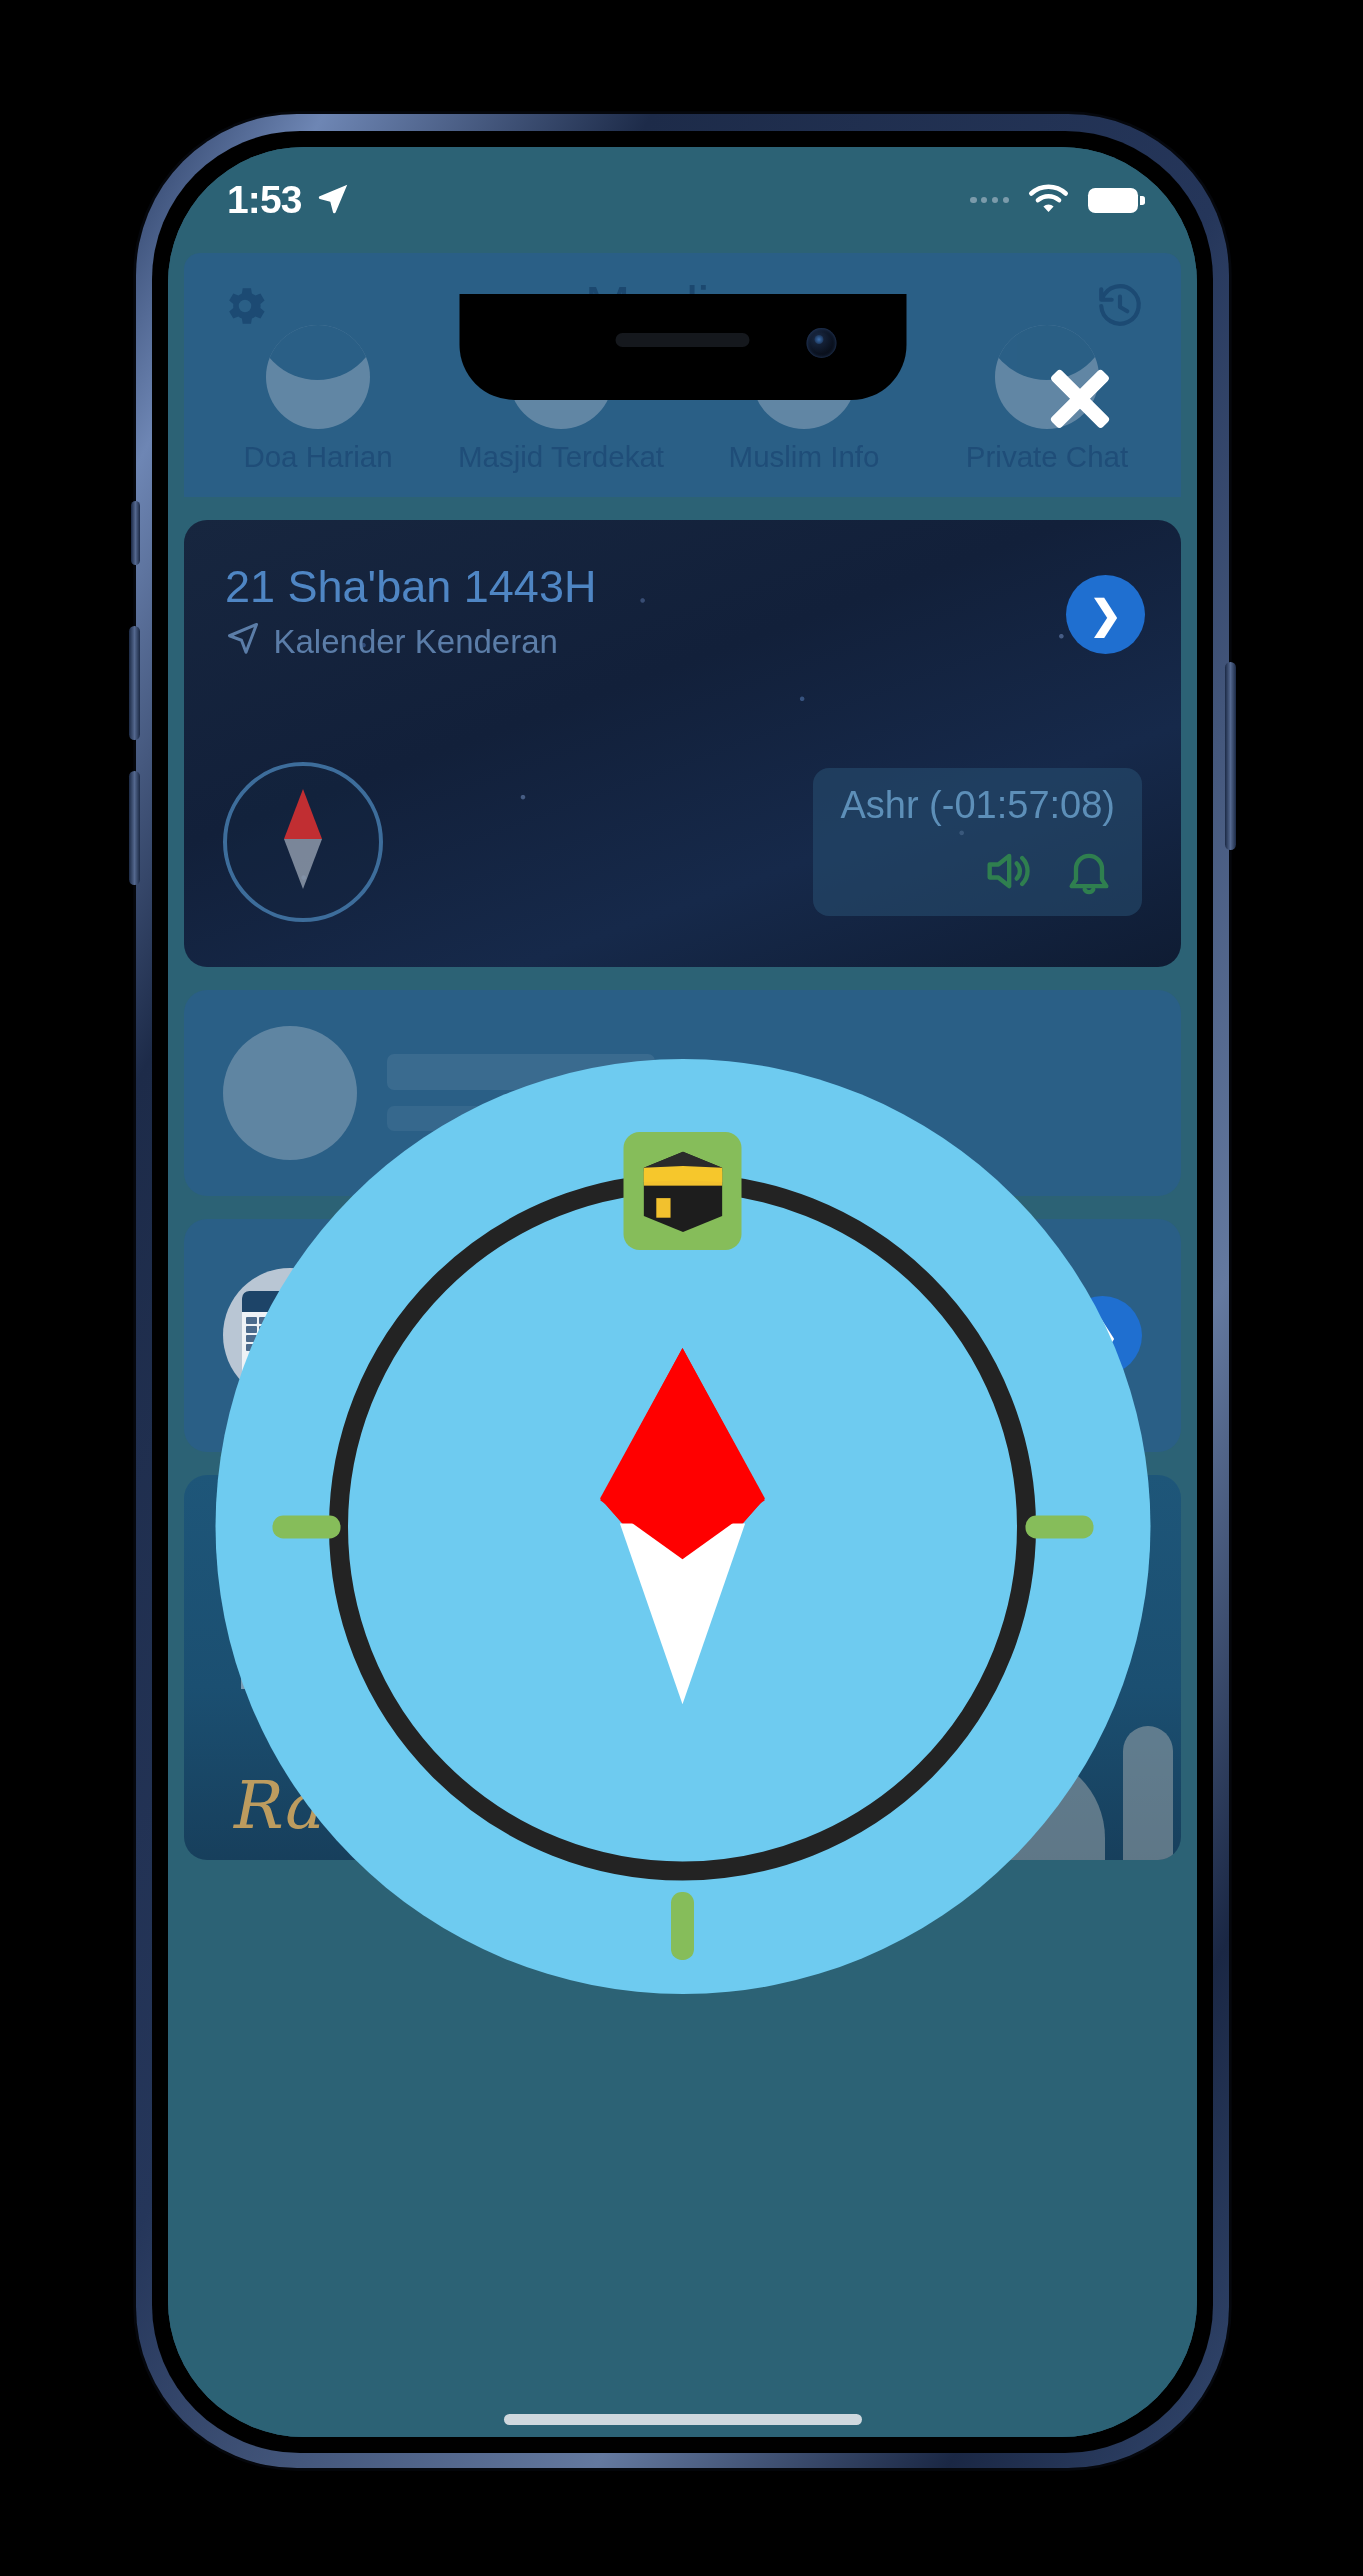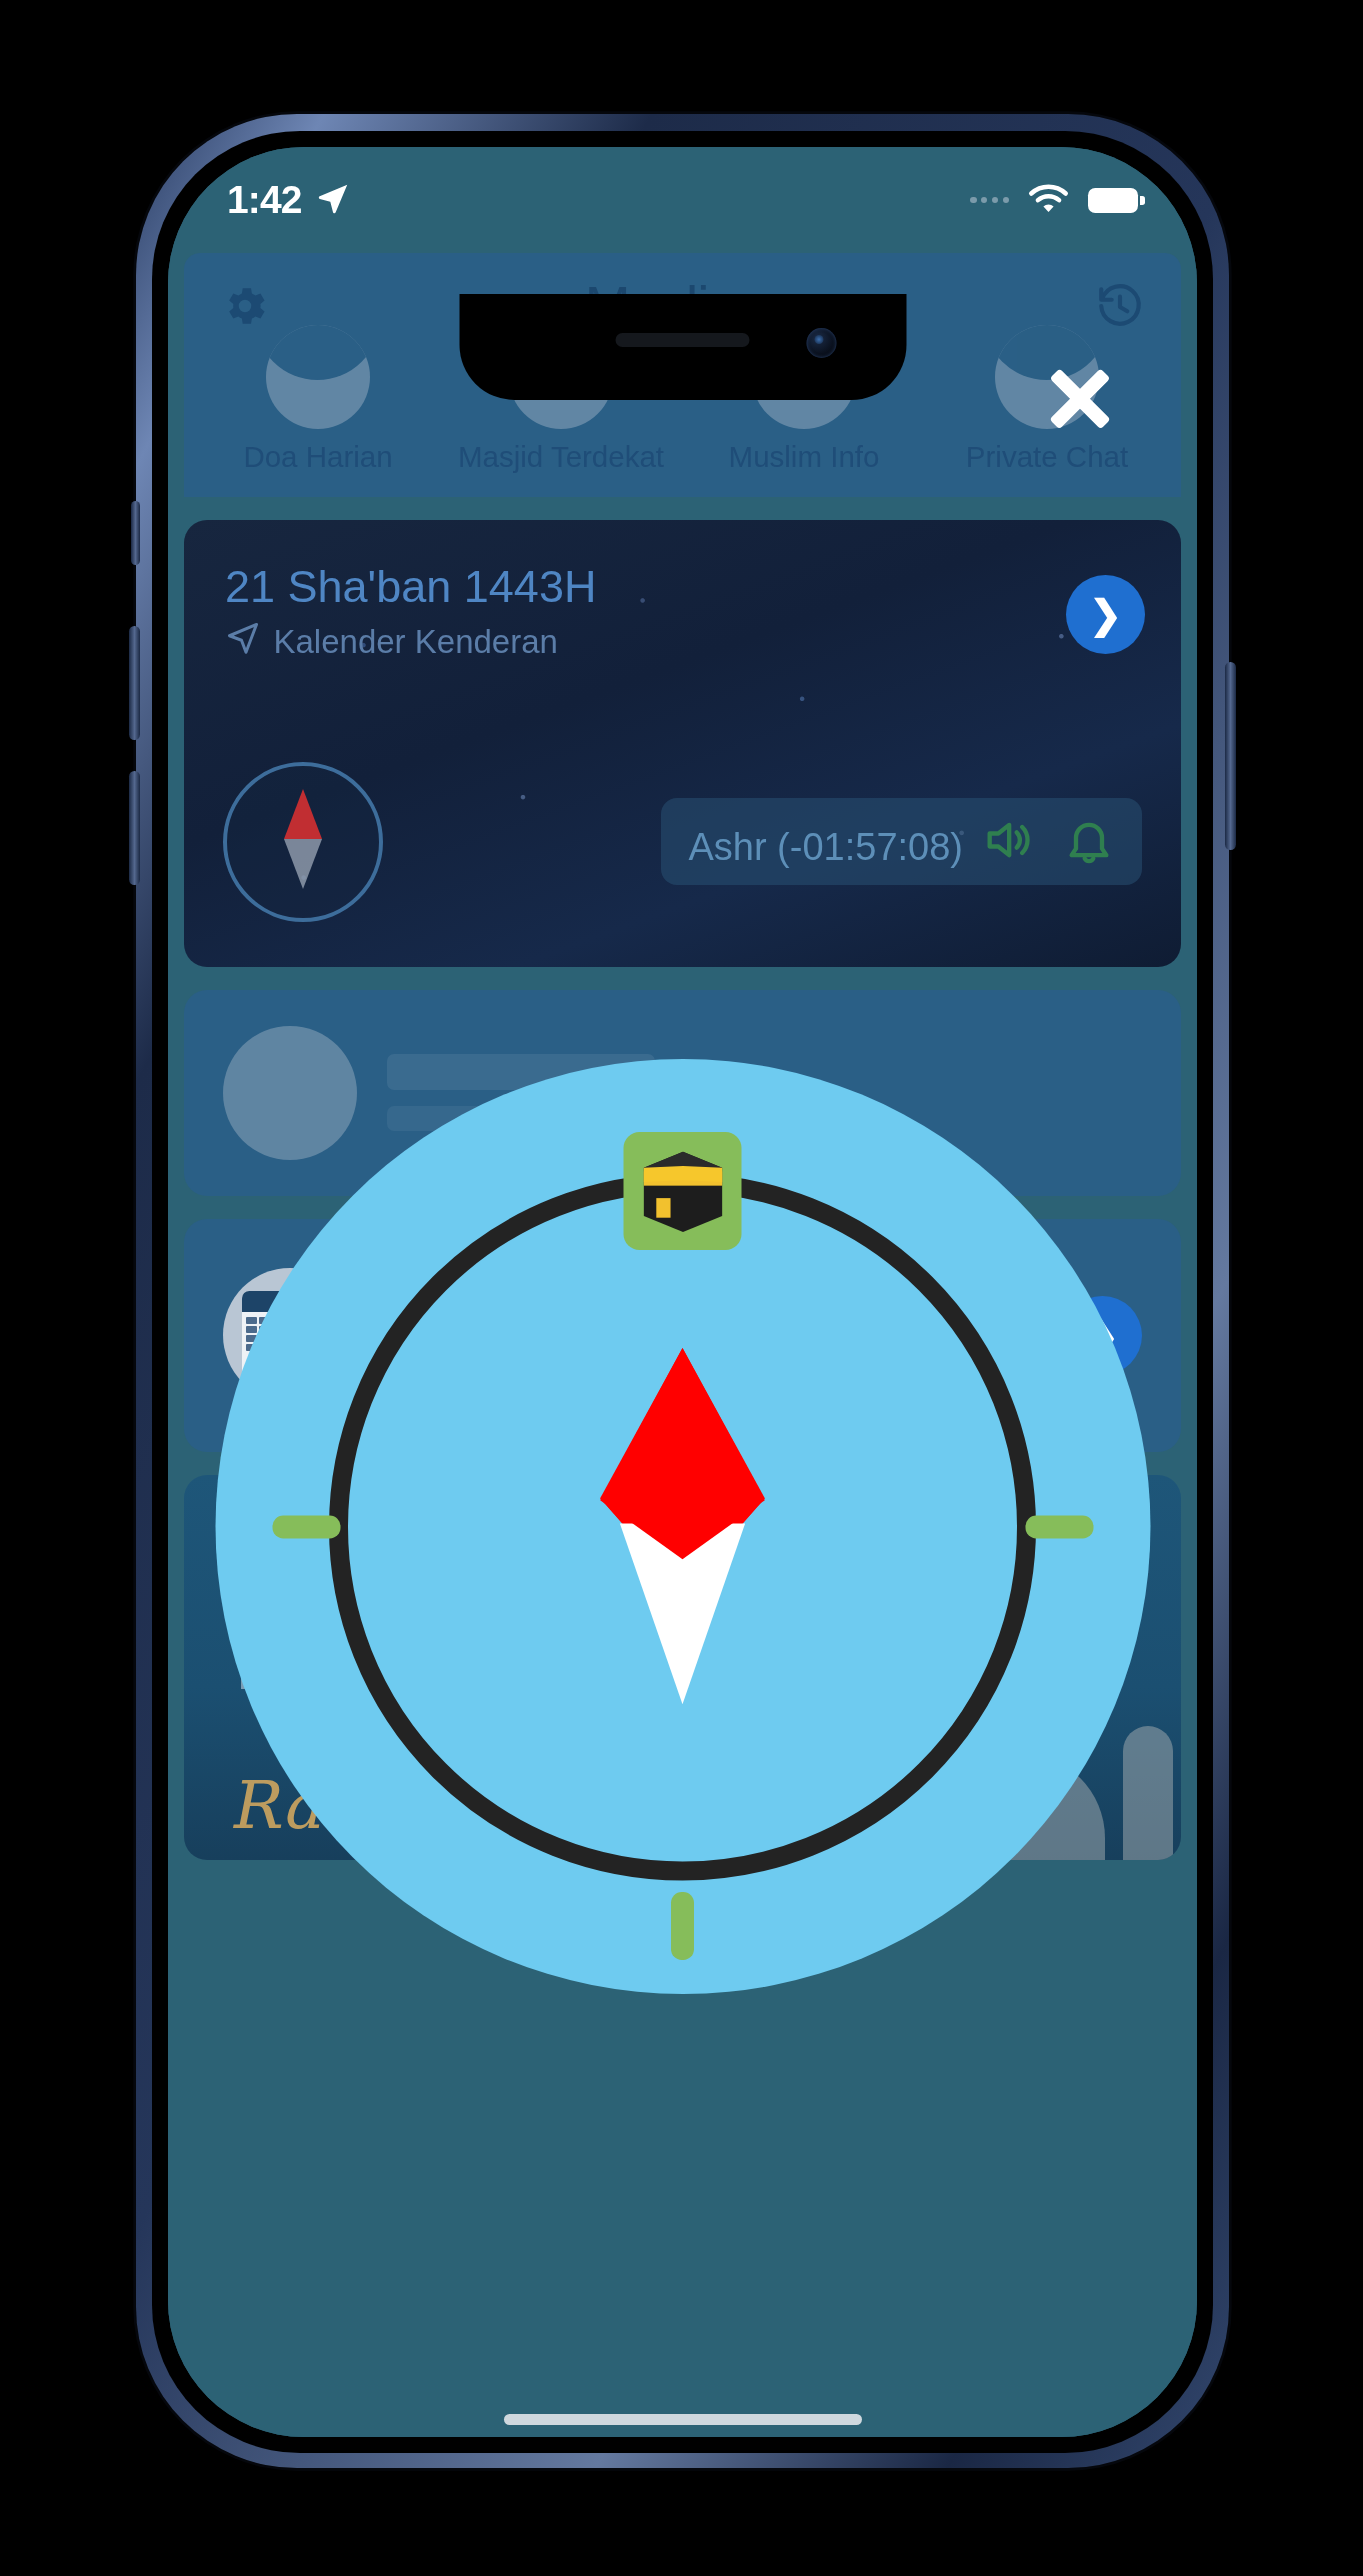--- a/index.html
+++ b/index.html
@@ -88,21 +88,21 @@
     justify-content:space-between;padding:0 39px;box-sizing:border-box;}
   .compass-mini{width:152px;height:152px;border-radius:50%;border:4.5px solid #3d6d9b;position:relative;
     background:rgba(20,38,64,.45);}
   .cm-needle{position:absolute;left:50%;top:23px;transform:translateX(-50%);
     width:0;height:0;border-left:19.7px solid transparent;border-right:19.7px solid transparent;
     border-bottom:50px solid #e03030;opacity:.85;}
   .cm-needle2{position:absolute;left:50%;top:73px;transform:translateX(-50%);
     width:0;height:0;border-left:19.7px solid transparent;border-right:19.7px solid transparent;
     border-top:50px solid #cfd9e4;opacity:.55;}
   .prayer-box{background:rgba(40,80,115,.55);border-radius:16px;padding:16px 27px;
-    display:flex;flex-direction:row;align-items:flex-end;gap:18px;}
+    display:flex;flex-direction:column;align-items:flex-end;gap:18px;}
   .prayer-name{color:#5d8fb8;font-size:38px;}
   .prayer-icons{display:flex;gap:30px;}
 
   
   .midcard{height:206px;background:#2a5f86;display:flex;align-items:center;padding:0 39px;box-sizing:border-box;gap:30px;}
   .mc-circle{width:134px;height:134px;border-radius:50%;background:#9fb4c6;opacity:.45;}
   .mc-lines{flex:1;}
   .mc-t1{height:36px;width:268px;background:rgba(255,255,255,.08);border-radius:7.2px;}
   .mc-t2{height:25px;width:376px;background:rgba(255,255,255,.06);border-radius:7.2px;margin-top:16px;}
 
@@ -316,21 +316,21 @@
           <div class="dome" style="left:420px;bottom:0;width:54px;height:107px;border-radius:27px 27px 0 0;"></div>
           <div class="dome" style="left:939px;bottom:0;width:50px;height:134px;border-radius:25px 25px 0 0;"></div>
         </div>
 
       </div>
       <div class="homebar"></div>
     </div>
 
     <div class="statusbar">
       <div class="sb-left">
-        <div class="sb-time">1:42</div>
+        <div class="sb-time">1:53</div>
         <span>
           <svg viewBox="0 0 24 24" width="38" height="38">
               <path fill="#fff" d="M21 3 3.6 10.3c-.8.3-.7 1.5.1 1.7l6.6 1.7 1.7 6.6c.2.8 1.4.9 1.7.1L21 3Z"></path>
             </svg>
         </span>
       </div>
       <div class="sb-right">
         <div class="sb-dots">
             <i></i>
             <i></i>

